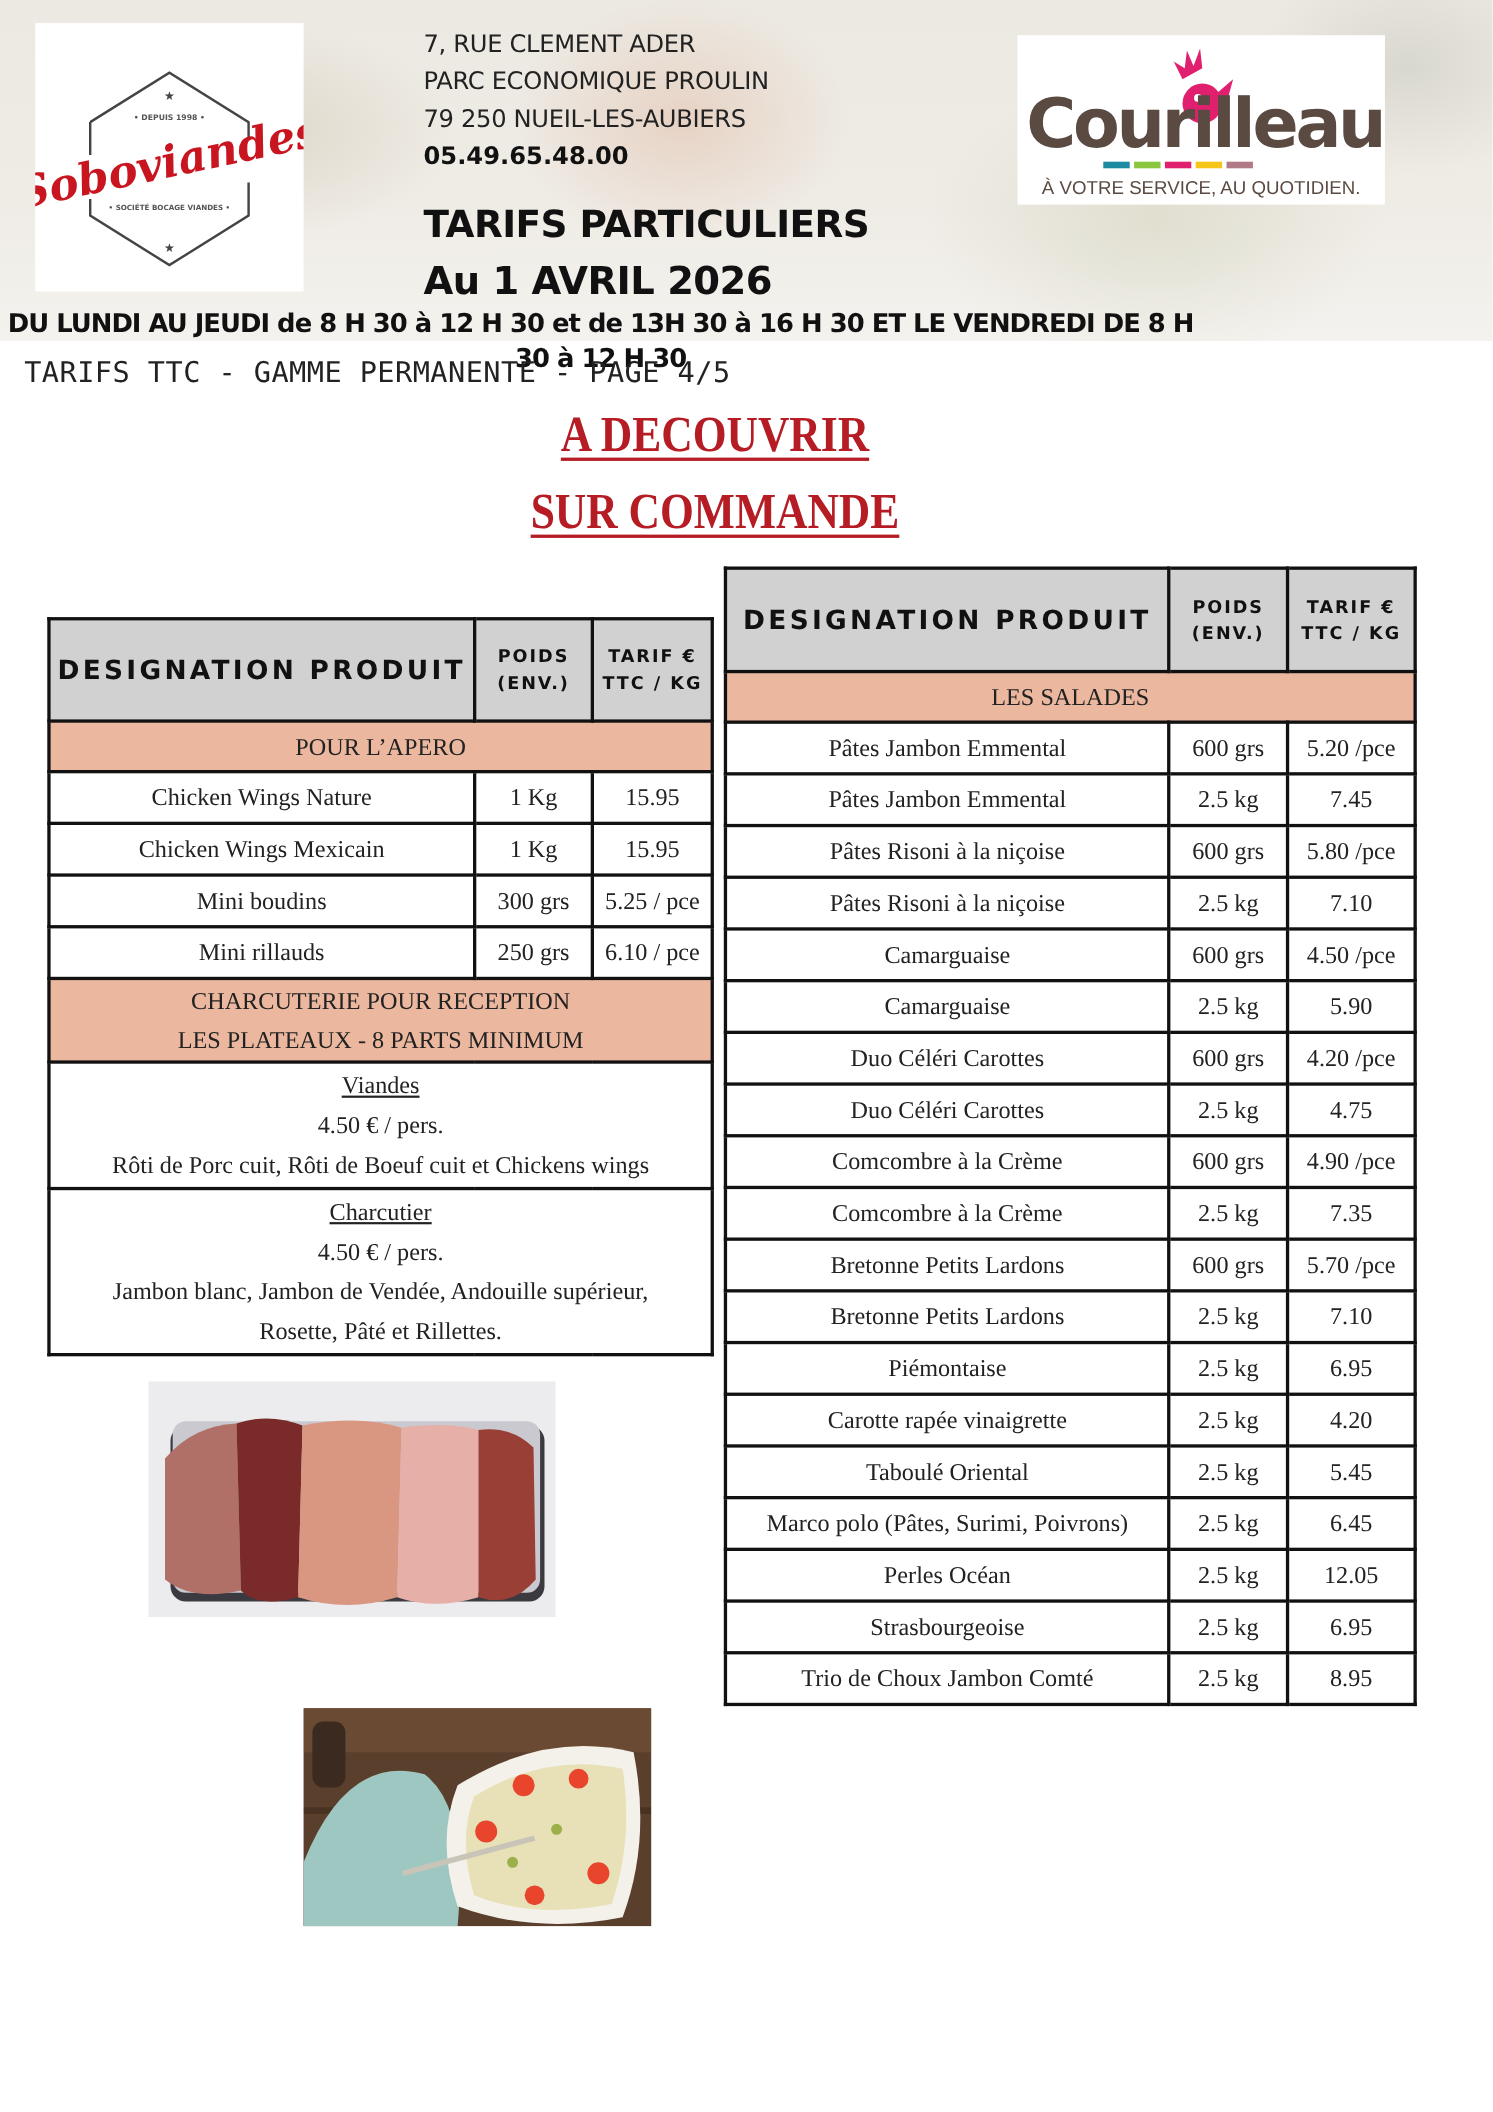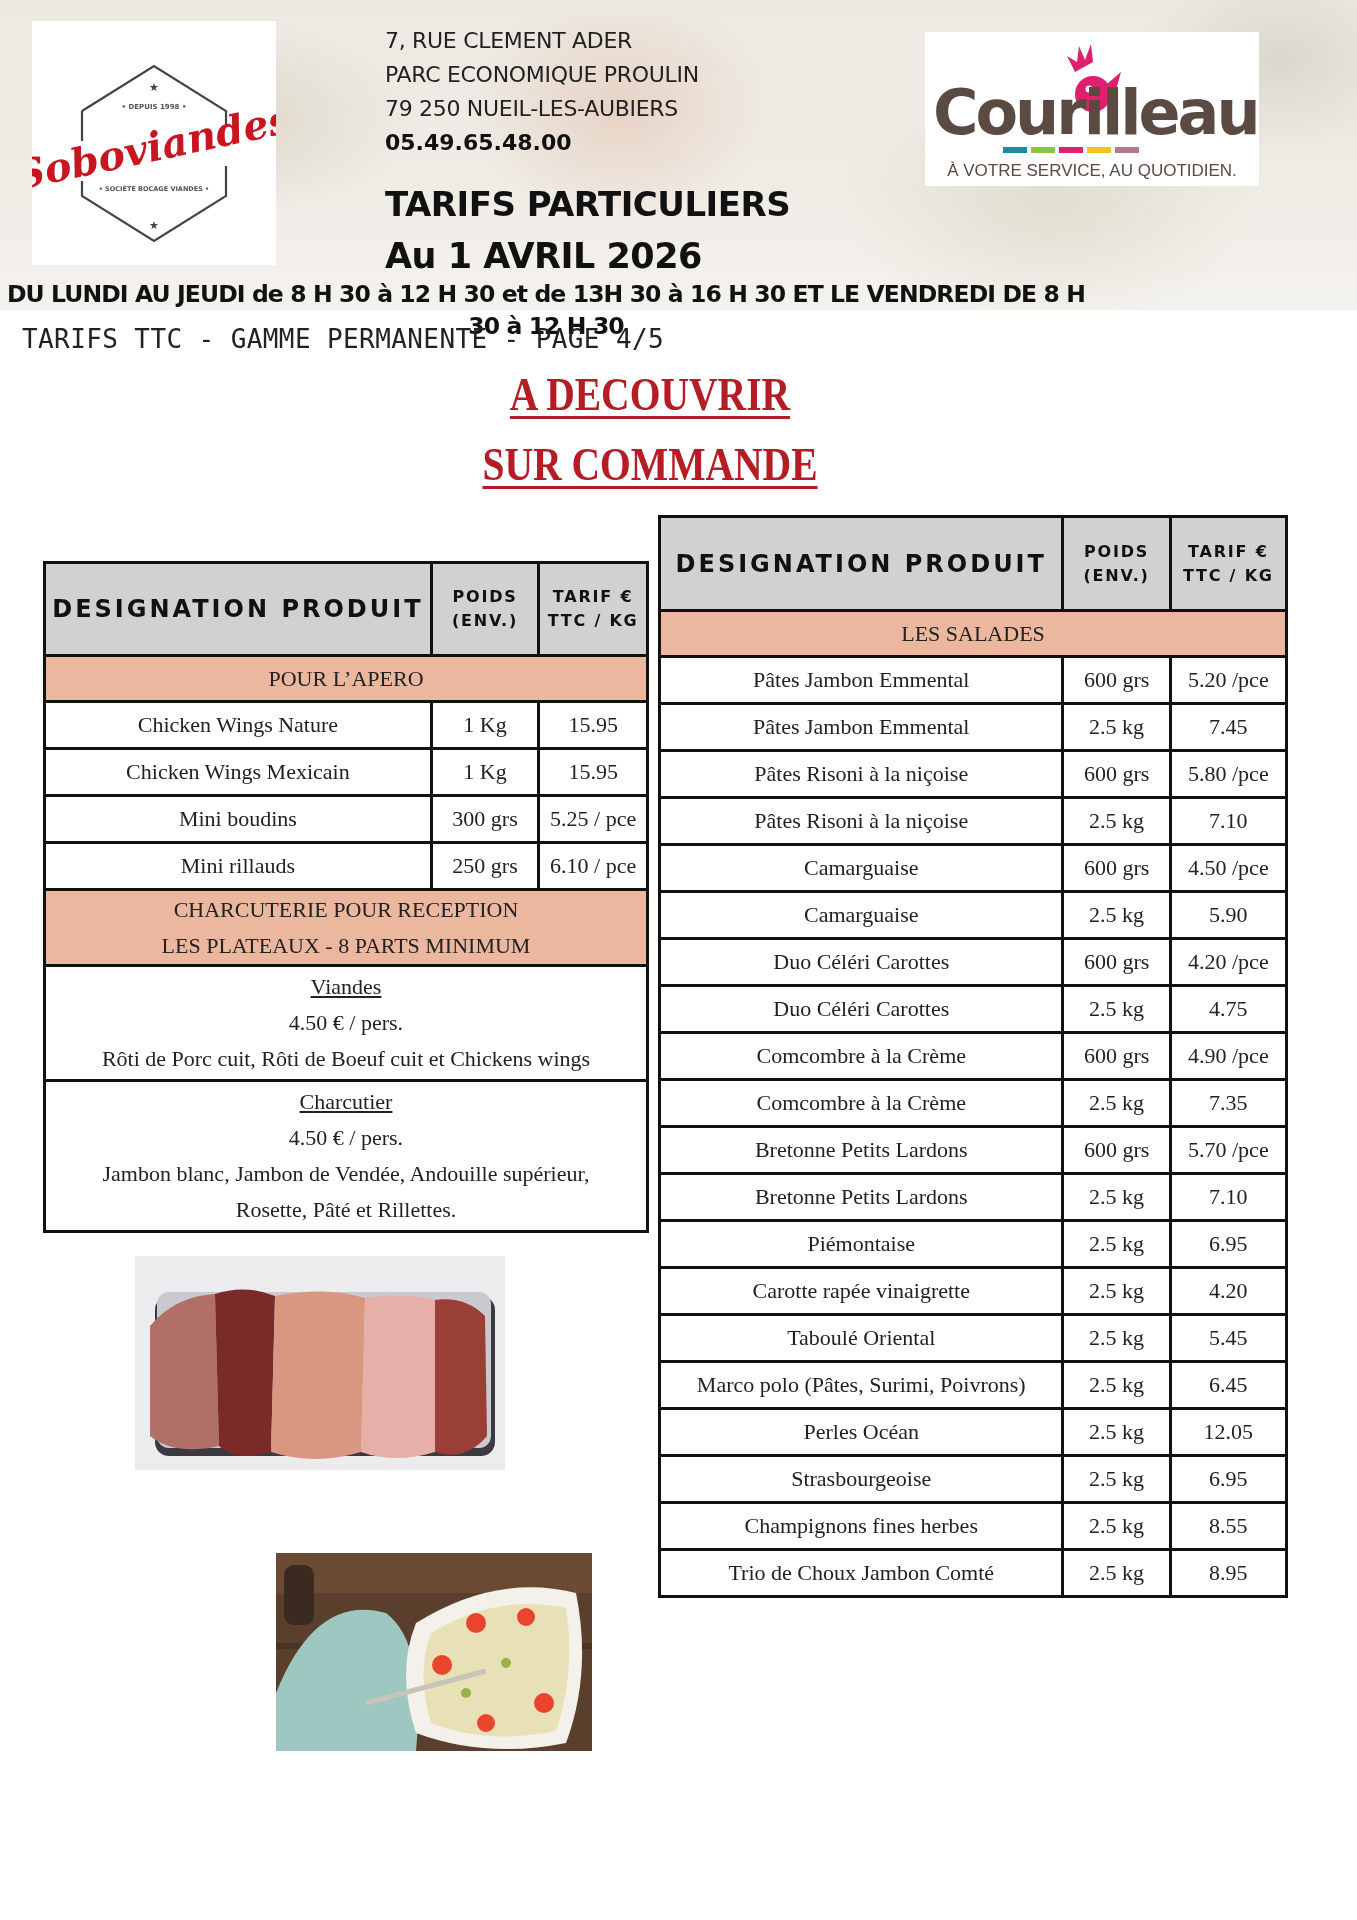--- a/index.html
+++ b/index.html
@@ -296,25 +296,20 @@
       </tr>
   <tr class="row">
         <td>Perles Océan</td>
         <td>2.5 kg</td>
         <td>12.05</td>
       </tr>
   <tr class="row">
         <td>Strasbourgeoise</td>
         <td>2.5 kg</td>
         <td>6.95</td>
-      </tr>
-  <tr class="row">
-        <td>Champignons fines herbes</td>
-        <td>2.5 kg</td>
-        <td>8.55</td>
       </tr>
   <tr class="row">
         <td>Trio de Choux Jambon Comté</td>
         <td>2.5 kg</td>
         <td>8.95</td>
       </tr>
 </tbody>
   </table>
 
 <div class="photo photo-plateau">

